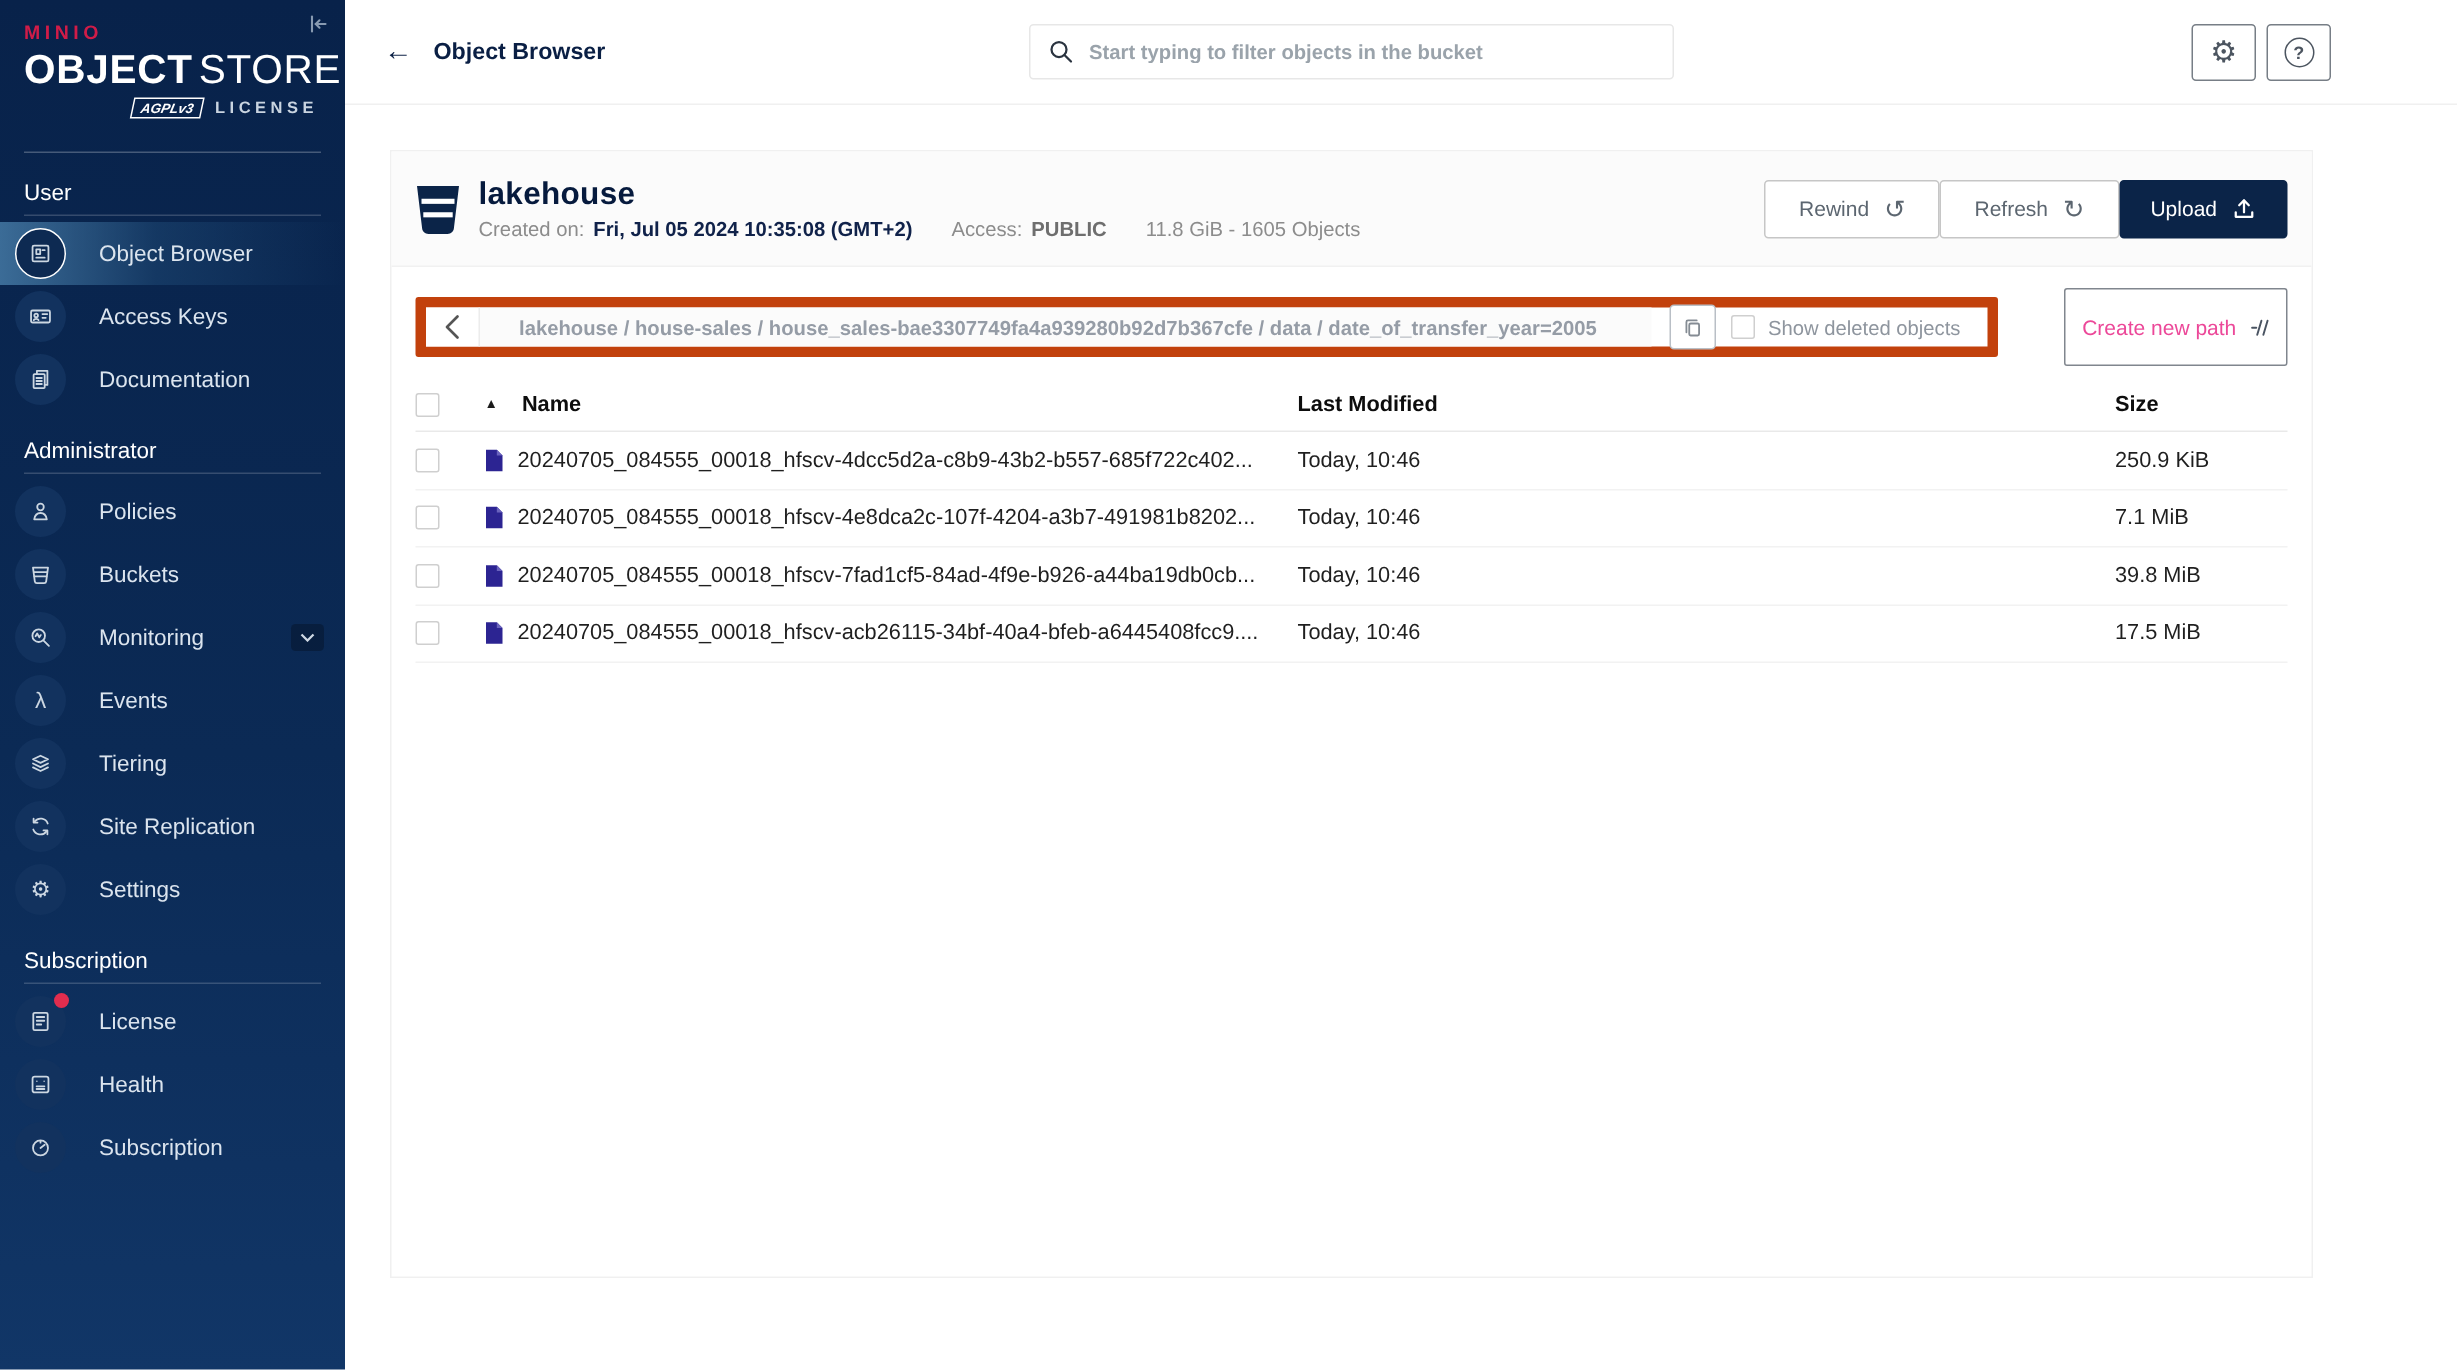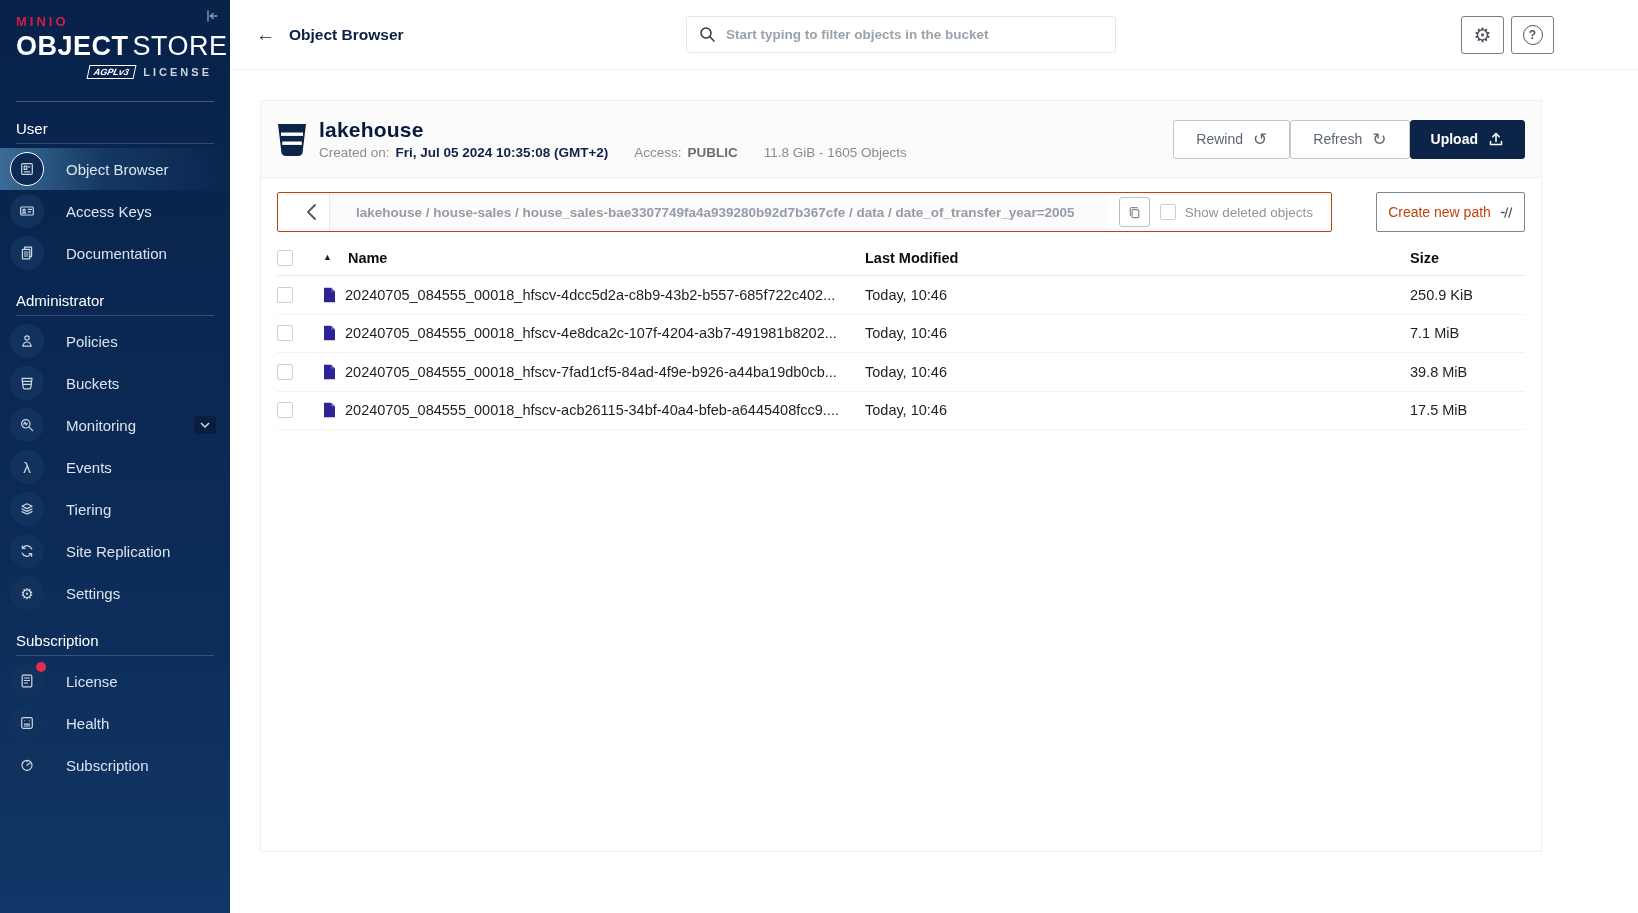--- a/index.html
+++ b/index.html
@@ -57,32 +57,32 @@
   .bucket-icon-big { width:30px; height:34px; margin-right:12px; margin-top:2px; }
   .bucket-titleblock { flex:1; }
   .bucket-name { font-size:21px; font-weight:800; color:#061a3d; letter-spacing:.2px; }
   .bucket-meta { margin-top:3px; font-size:13.5px; color:#8c8c8c; display:flex; align-items:center; gap:6px; }
   .bucket-meta .strong-dark { color:#10224a; font-weight:bold; }
   .bucket-meta .strong-gray { color:#6e6e6e; font-weight:bold; }
   .bucket-meta .gap { width:14px; }
   .head-buttons { display:flex; }
   .btn { height:39px; border-radius:3px; border:1px solid #c6c6c6; background:#fff; color:#5c6670; font-size:14px; display:flex; align-items:center; justify-content:center; gap:10px; padding:0 22px; cursor:pointer; font-family:"Liberation Sans",sans-serif; }
   .btn .btn-glyph { font-size:17px; line-height:1; }
-  .btn-primary { background:#0b2448; border-color:#0b2448; color:#fff; font-weight:bold; padding:0 20px; }
+  .btn-primary { background:#0b2448; border-color:#0b2448; color:#fff; font-weight:normal; padding:0 20px; }
 
   
   .browse-bar { display:flex; align-items:center; margin:14px 16px 0 16px; }
-  .crumb-group { display:flex; align-items:center; border:1px solid #c2410c; border-radius:2px; height:40px; flex:1; max-width:1058px; background:#fff;padding-left:16px; }
+  .crumb-group { display:flex; align-items:center; border:7px solid #c2410c; border-radius:2px; height:40px; flex:1; max-width:1058px; background:#fff; }
   .crumb-back { width:36px; height:100%; display:flex; align-items:center; justify-content:center; border-right:1px solid #ececec; cursor:pointer; background:#fff; }
   .crumb-path { flex:1; height:100%; background:#fbfbfb; display:flex; align-items:center; padding-left:26px; font-size:13.5px; font-weight:bold; color:#959ca6; white-space:nowrap; overflow:hidden; }
   .copy-btn { width:31px; height:30px; border:1px solid #b9bfc6; border-radius:3px; background:#fff; display:flex; align-items:center; justify-content:center; margin:0 10px 0 12px; cursor:pointer; }
   .deleted-toggle { display:flex; align-items:center; gap:9px; padding-right:18px; cursor:pointer; }
   .checkbox { width:16px; height:16px; border:1px solid #cfcfcf; border-radius:2px; background:#fff; }
   .deleted-label { font-size:13.5px; font-weight:normal; color:#8e959e; white-space:nowrap; }
-  .create-path-btn { margin-left:44px; height:40px; min-width:149px; border:1px solid #80868e; border-radius:2px; background:#fff; color:#c2410c; font-size:14px; display:flex; align-items:center; justify-content:center; gap:9px; cursor:pointer; font-family:"Liberation Sans",sans-serif; }
+  .create-path-btn { margin-left:44px; height:52px; min-width:149px; border:1px solid #80868e; border-radius:2px; background:#fff; color:#ec4899; font-size:14px; display:flex; align-items:center; justify-content:center; gap:9px; cursor:pointer; font-family:"Liberation Sans",sans-serif; }
 
   
   .obj-table { margin:8px 16px 0 16px; }
   .t-head { display:flex; align-items:center; height:36px; border-bottom:1px solid #e9e9e9; }
   .t-row { display:flex; align-items:center; height:38.5px; border-bottom:1px solid #f2f2f2; cursor:pointer; }
   .col-check { width:46px; display:flex; align-items:center; }
   .col-name { flex:1; display:flex; align-items:center; gap:9px; overflow:hidden; }
   .col-modified { width:545px; min-width:545px; }
   .col-size { width:115px; min-width:115px; }
   .th-label { font-size:14.5px; font-weight:bold; color:#0d0d0d; }

